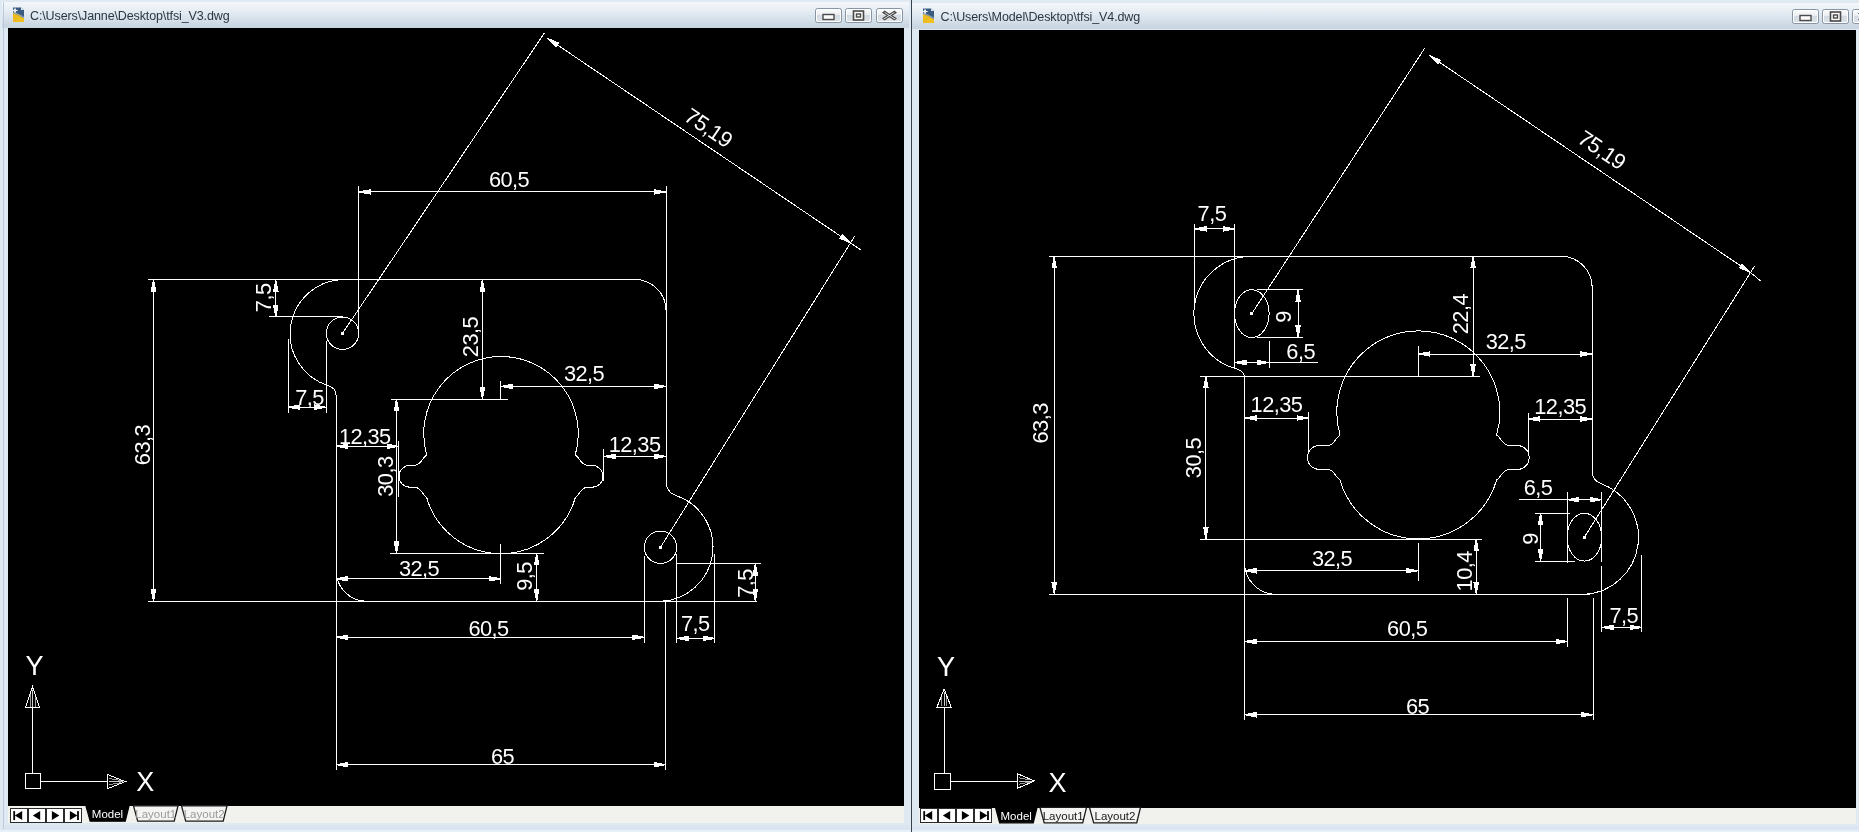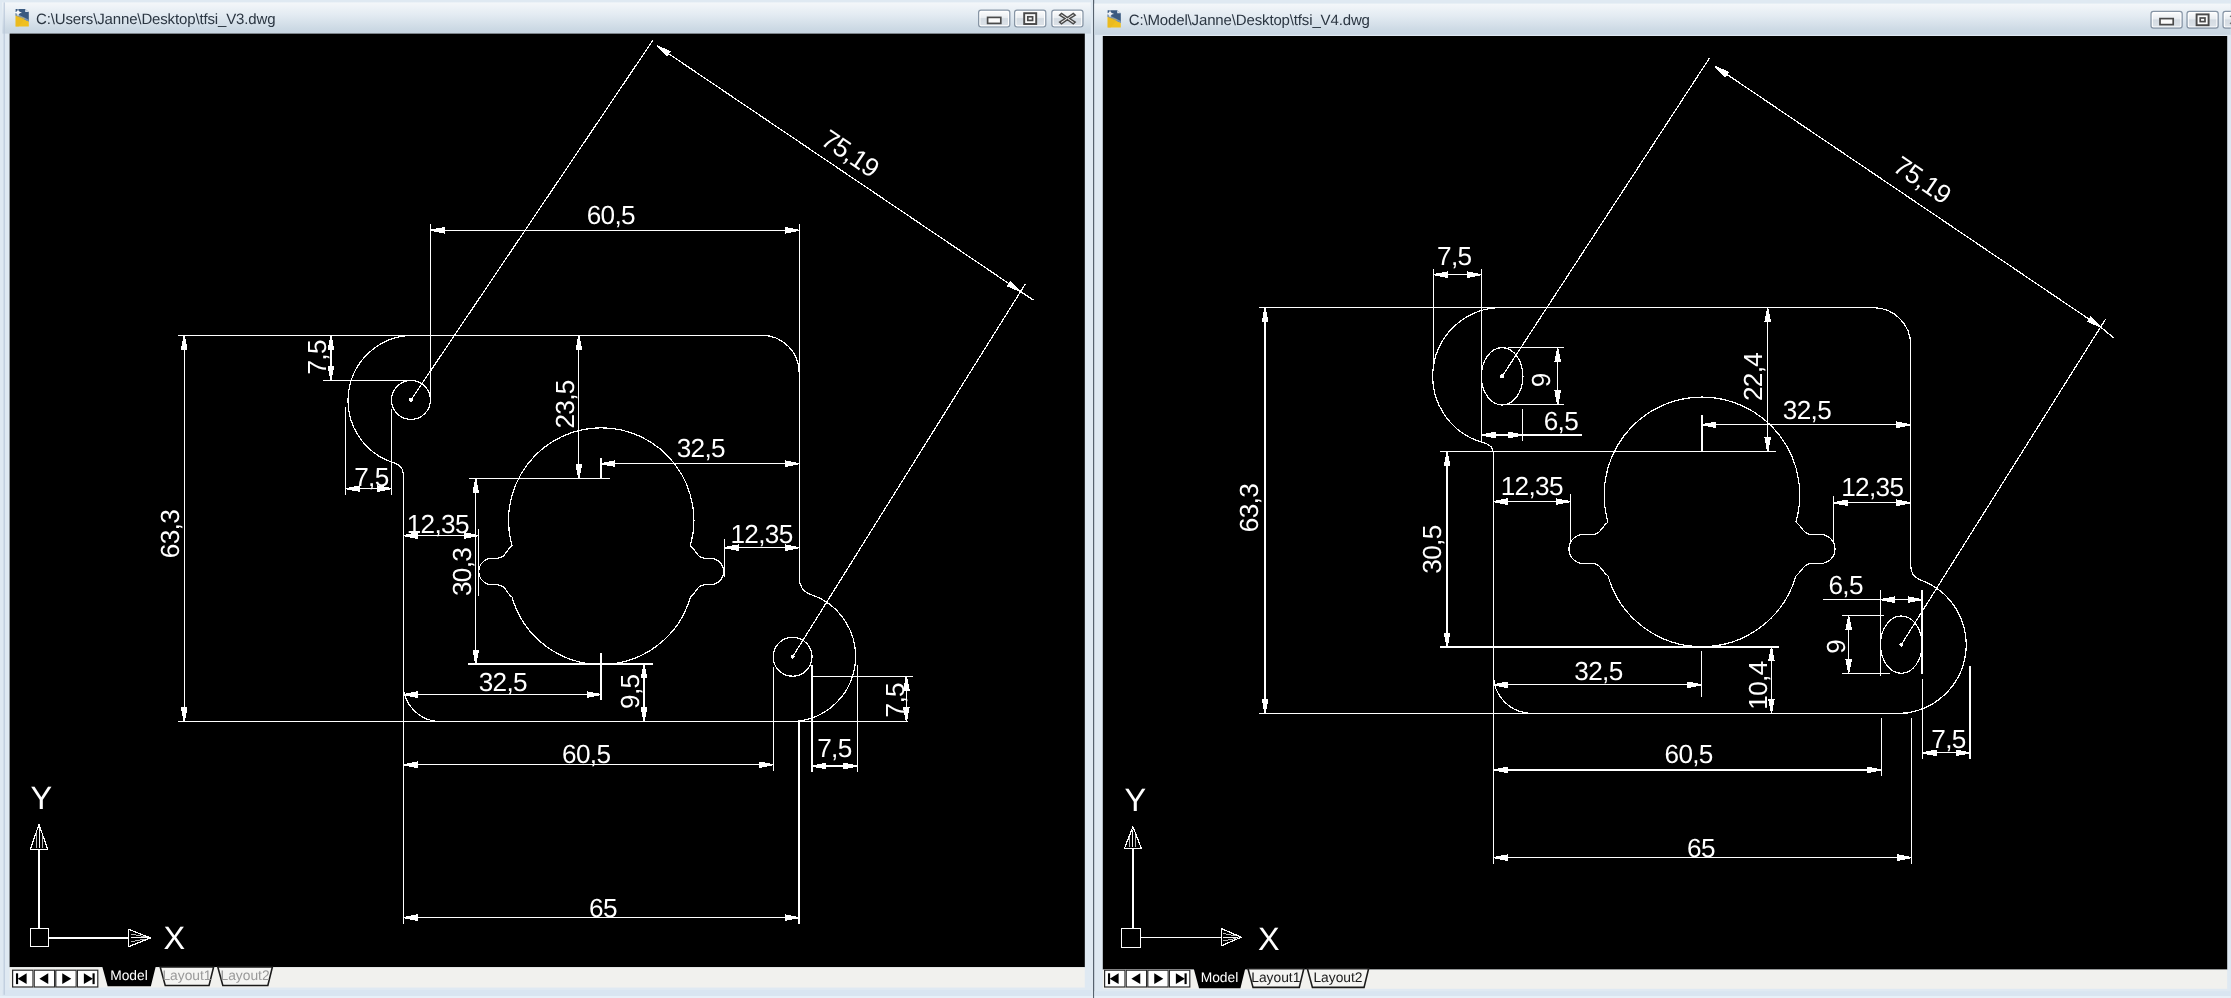--- a/index.html
+++ b/index.html
@@ -201,21 +201,21 @@
 <rect x="1" y="1" width="14" height="14" fill="#fdfdfd" opacity="0"></rect>
 <path d="M2 6 L2 15 L13 15 L13 11 Z" fill="#f0c020"></path>
 <path d="M2 6 L13 11 L13 3 L10 0.5 L2 0.5 Z" fill="#3a5a80"></path>
 <path d="M2 6 L13 11 L13 9.5 L2.6 4.2 Z" fill="#7a96b4"></path>
 <path d="M10 0.5 L10 3 L13 3 Z" fill="#dce6f0"></path>
 <path d="M2 6 L2 15 L4.5 15 L10 8.2 Z" fill="#e8b820" opacity="0.6"></path>
 <circle cx="4" cy="3.5" r="1.1" fill="none" stroke="#fff" stroke-width="0.9"></circle>
 <line x1="4" y1="0.8" x2="4" y2="6.2" stroke="#fff" stroke-width="0.8"></line>
 <line x1="1.2" y1="3.5" x2="6.8" y2="3.5" stroke="#fff" stroke-width="0.8"></line>
 </svg></div>
-<div class="ttext" style="left:940.6px;top:9.5px;">C:\Model\Janne\Desktop\tfsi_V4.dwg</div>
+<div class="ttext" style="left:940.6px;top:9.5px;">C:\Users\Model\Desktop\tfsi_V4.dwg</div>
 <div class="tbtn" style="left:1791.5px;top:9px"></div>
     <svg class="tglyph" style="left:1791.5px;top:9px" width="27" height="15">
       <rect x="8" y="6.5" width="11" height="5" fill="#fbfbfb" stroke="#4a4a4a" stroke-width="1.4"></rect>
     </svg>
     <div class="tbtn" style="left:1821.8px;top:9px"></div>
     <svg class="tglyph" style="left:1821.8px;top:9px" width="27" height="15">
       <rect x="8.5" y="3" width="10" height="9" fill="#fbfbfb" stroke="#4a4a4a" stroke-width="1.6"></rect>
       <rect x="11.5" y="6" width="4" height="3" fill="none" stroke="#4a4a4a" stroke-width="1.4"></rect>
     </svg>
     <div class="tbtn" style="left:1852.1px;top:9px"></div>

